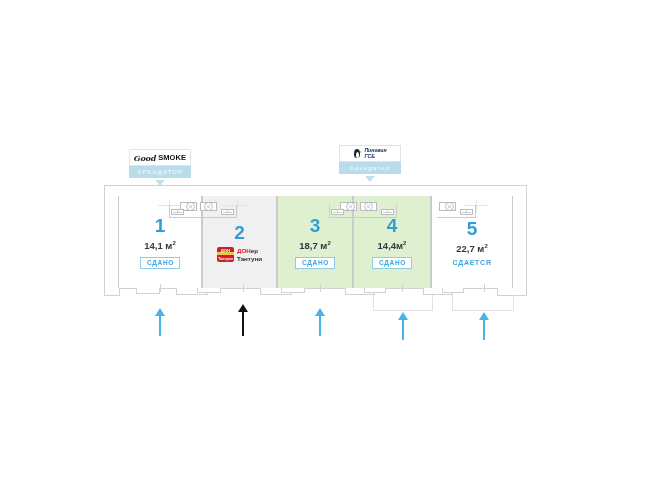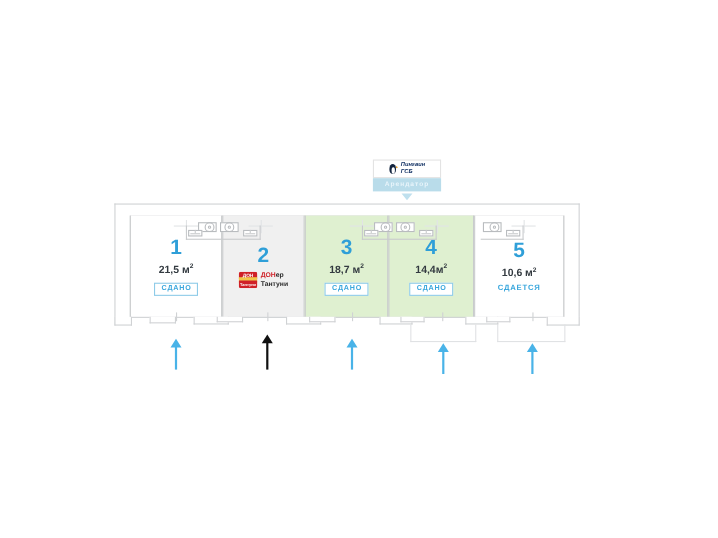--- a/index.html
+++ b/index.html
@@ -166,20 +166,28 @@
   .a-blue .arrow-shaft{background:#49b3e8;}
   .a-blue .arrow-head{border-bottom:8px solid #49b3e8;}
   .a-black .arrow-shaft{background:#111111;}
   .a-black .arrow-head{border-bottom:8px solid #111111;}
 </style>
 </head>
 <body>
 
 <div id="stage">
 
+  <div class="badge" style="left:129px;top:149px;">
+    <div class="badge-logo">
+      <span class="lg-script">Good</span>
+      <span class="lg-bold">SMOKE</span>
+    </div>
+    <div class="badge-sub">АРЕНДАТОР</div>
+    <div class="badge-pointer"></div>
+  </div>
 
   <div class="badge" style="left:339px;top:145px;">
     <div class="badge-logo">
       <span class="lg-peng">
         <span class="peng-mark">
           <span class="peng-body"></span>
             <span class="peng-belly"></span>
             <span class="peng-beak"></span>
         </span>
         <span class="lg-peng-txt">
@@ -197,21 +205,21 @@
     <div class="outerwall" style="left:104px;top:185px;width:423px;height:110px;border-bottom:none;"></div>
 
     <div class="seg" style="left:104px;top:293px;width:14px;height:1.6px;"></div>
     <div class="seg" style="left:525px;top:293px;width:2px;height:1.6px;"></div>
 
     <div class="innerwall" style="left:118px;top:196px;width:395px;height:93px;"></div>
 
     <div class="unit" style="left:118px;top:196px;width:84px;height:93px;background:#ffffff;">
       <div class="unit-body">
         <div class="u-num">1</div>
-        <div class="u-area"><span>21,5 м</span><sup>2</sup></div>
+        <div class="u-area"><span>14,1 м</span><sup>2</sup></div>
         <div class="u-status-box">СДАНО</div>
       </div>
     </div>
 
     <div class="unit" style="left:202px;top:196px;width:75px;height:93px;background:#f0f0f0;">
       <div class="unit-body">
         <div class="u-num">2</div>
         <div class="doner">
           <span class="doner-mark">
             <span class="dm-top"></span>
@@ -240,21 +248,21 @@
       <div class="unit-body">
         <div class="u-num">4</div>
         <div class="u-area"><span>14,4м</span><sup>2</sup></div>
         <div class="u-status-box">СДАНО</div>
       </div>
     </div>
 
     <div class="unit" style="left:431px;top:196px;width:82px;height:93px;background:#ffffff;">
       <div class="unit-body">
         <div class="u-num">5</div>
-        <div class="u-area"><span>10,6 м</span><sup>2</sup></div>
+        <div class="u-area"><span>22,7 м</span><sup>2</sup></div>
         <div class="u-status-plain">СДАЕТСЯ</div>
       </div>
     </div>
 
     <div class="winsym" style="left:158px;top:200px;width:90px;height:18px;">
       <span class="ws-cross-h" style="left:0;top:5px;width:22px;"></span>
       <span class="ws-cross-v" style="left:11px;top:0;height:12px;"></span>
       <span class="ws-cross-h" style="left:68px;top:5px;width:22px;"></span>
       <span class="ws-cross-v" style="left:79px;top:0;height:12px;"></span>
       <span class="ws-frame" style="left:11px;top:5px;width:68px;height:13px;border-top:none;"></span>

